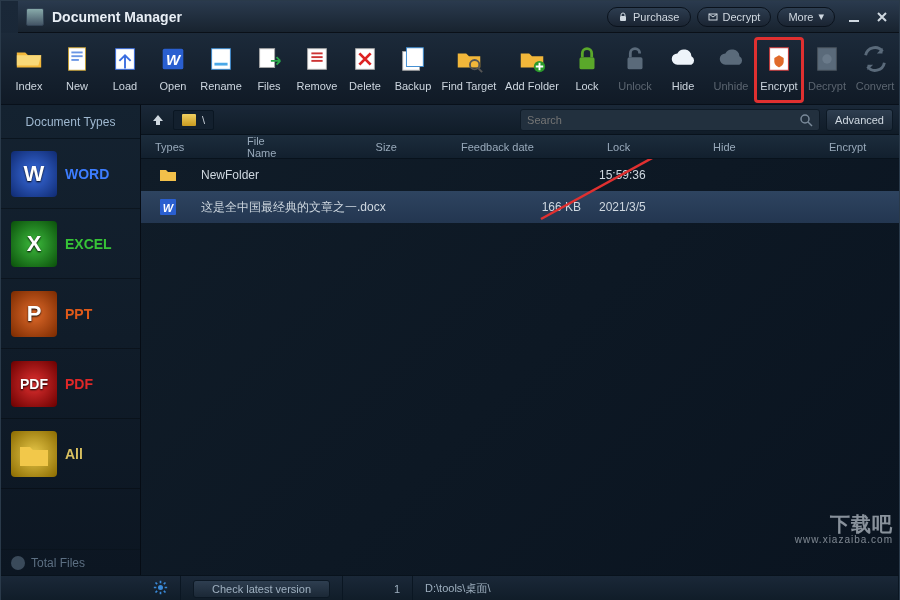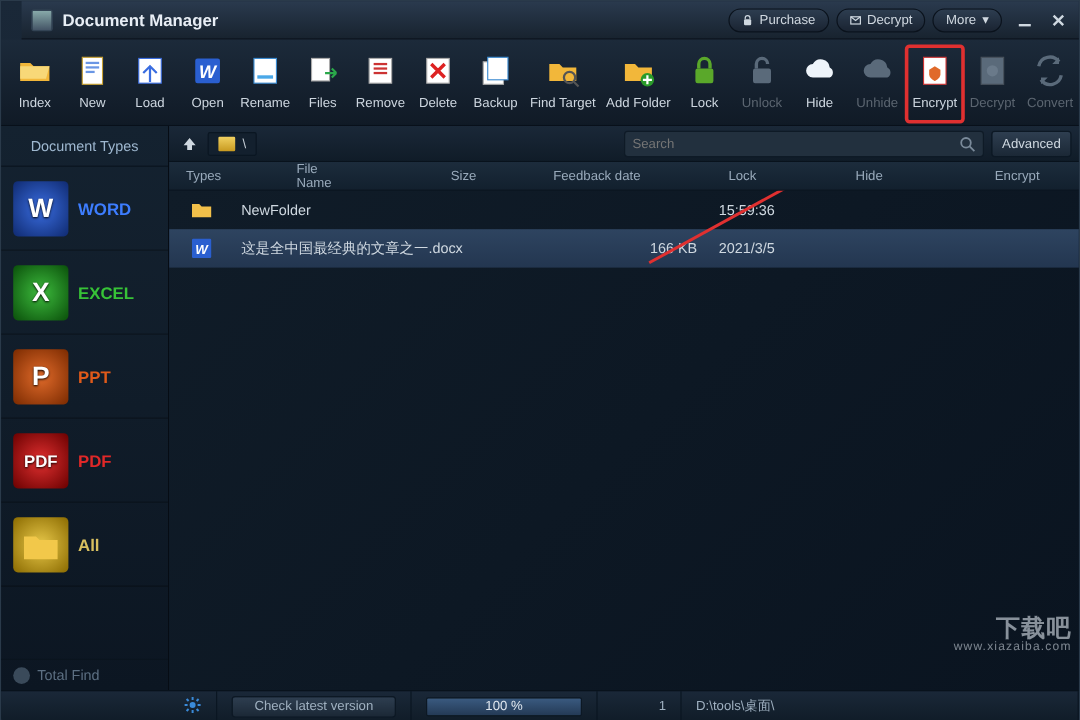--- a/index.html
+++ b/index.html
@@ -318,21 +318,21 @@
           <div class="cic">
             <svg width="34" height="30" viewBox="0 0 34 30">
               <path d="M3 8h10l3 3h15v16H3z" fill="#f2c84a"></path>
             </svg>
           </div>
           <div class="clabel">All</div>
         </div>
       <div class="flex1"></div>
       <div class="total">
           <div class="tficon"></div>
-          <span>Total Find</span>
+          <span>Total Files</span>
         </div>
     </div>
 
     <div class="main">
 
       <div class="pathbar">
         <div class="up">
           <svg width="14" height="14" viewBox="0 0 14 14">
               <path d="M7 2l5 6H9v4H5v-4H2z" fill="#cfd8e0"></path>
             </svg>
@@ -415,22 +415,16 @@
       <span class="gear"><svg viewBox="0 0 18 18">
             <circle cx="9" cy="9" r="3" fill="#3a8ad8"></circle>
             <g stroke="#3a8ad8" stroke-width="2">
               <path d="M9 1v3M9 14v3M1 9h3M14 9h3M3 3l2 2M13 13l2 2M15 3l-2 2M5 13l-2 2"></path>
             </g>
           </svg></span>
     </div>
     <div class="cell">
         <div class="chk" style="display:flex;align-items:center;">Check latest version</div>
       </div>
-    <div class="cell">
-      <div class="prog">
-        <div class="fill" id="progfill" style="width: 100%;"></div>
-        <div style="position:absolute;inset:0;display:flex;align-items:center;justify-content:center;color:#dfe6ee">100 %</div>
-      </div>
-    </div>
     <div class="cell" style="width:70px">1</div>
     <div class="cell" style="flex:1;justify-content:flex-start">D:\tools\桌面\</div>
   </div>
 </div>
 
 </body></html>

